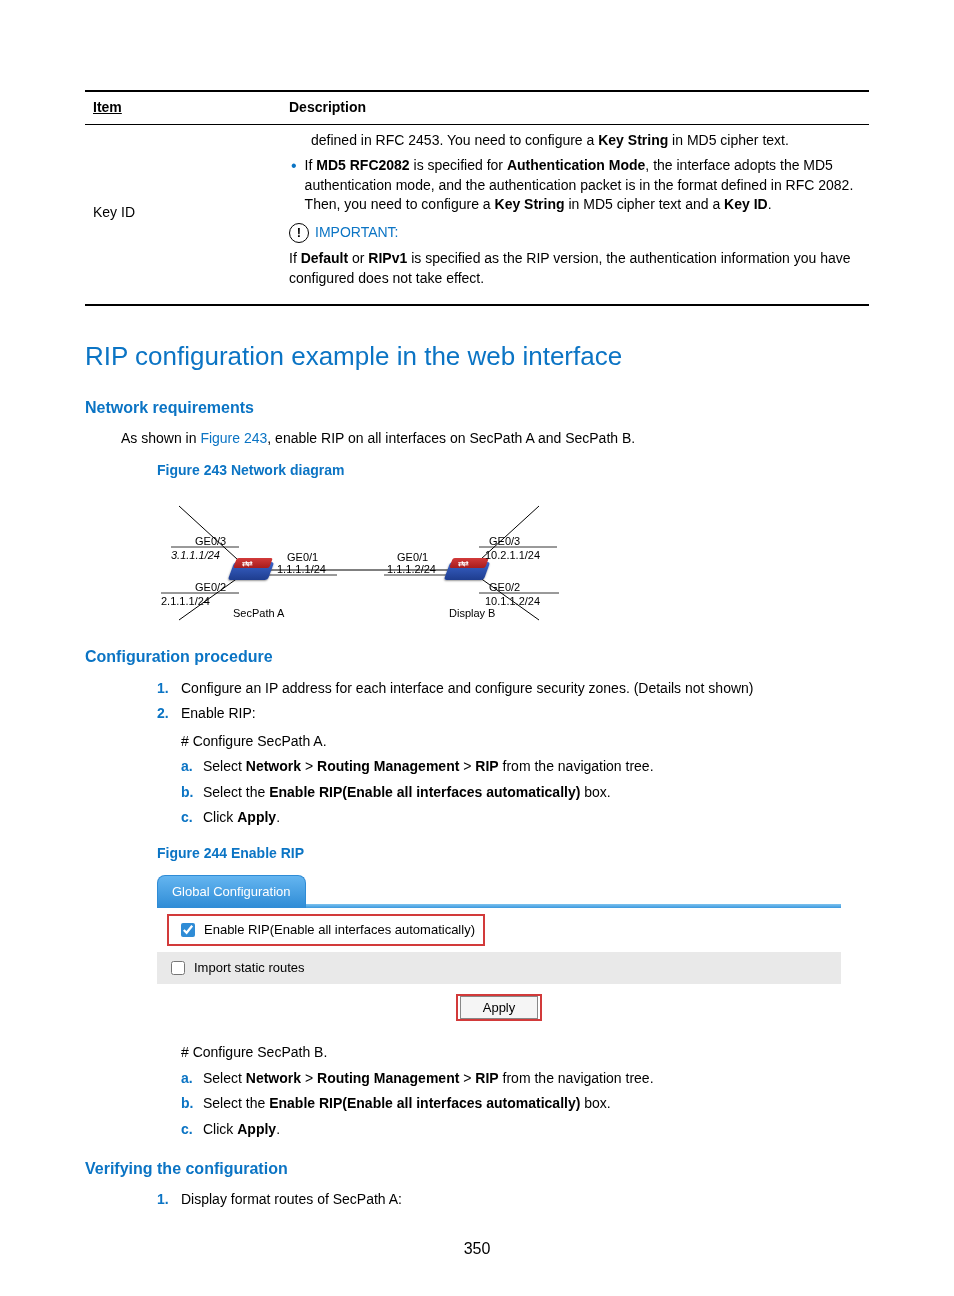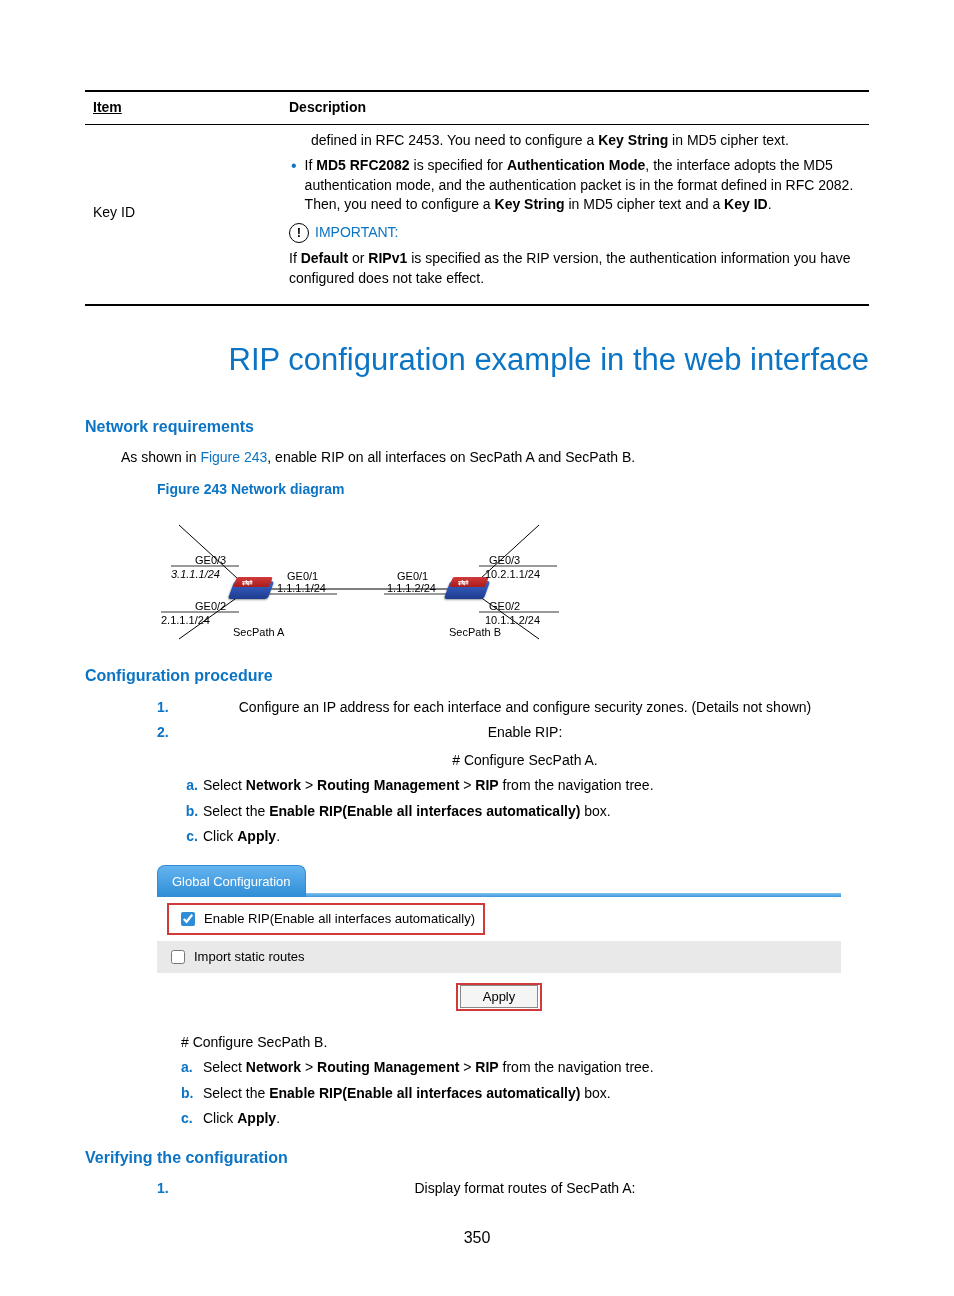--- a/index.html
+++ b/index.html
@@ -79,23 +79,22 @@
     margin-right: 6px;
     font-size: 13px;
   }
   .important-note {
     margin: 0;
   }
 
   h1.section-title {
     color: #0b74c4;
     font-weight: normal;
-    font-size: 31px;
-    margin: 32px 0 34px 0;
-    text-align: right;
+    font-size: 26px;
+    margin: 32px 0 22px 0;
   }
   h2.subsection {
     color: #0b74c4;
     font-weight: bold;
     font-size: 16px;
     margin: 18px 0 10px 0;
   }
   .body-text {
     margin: 0 0 12px 36px;
   }
@@ -117,21 +116,20 @@
     display: flex;
     margin: 6px 0;
   }
   .num-marker {
     color: #0b74c4;
     font-weight: bold;
     min-width: 24px;
   }
   .num-content {
     flex: 1;
-    text-align: center;
   }
   .hash-line {
     margin: 8px 0 6px 0;
   }
   .sub-list {
     margin-top: 6px;
   }
   .sub-item {
     display: flex;
     margin: 6px 0;
@@ -351,21 +349,21 @@
     <span class="nd-label" style="left:128px; top:62px;">GE0/1</span>
     <span class="nd-label" style="left:118px; top:74px;">1.1.1.1/24</span>
     <span class="nd-label" style="left:74px; top:118px;">SecPath A</span>
 
     <span class="nd-label" style="left:238px; top:62px;">GE0/1</span>
     <span class="nd-label" style="left:228px; top:74px;">1.1.1.2/24</span>
     <span class="nd-label" style="left:330px; top:46px;">GE0/3</span>
     <span class="nd-label" style="left:326px; top:60px;">10.2.1.1/24</span>
     <span class="nd-label" style="left:330px; top:92px;">GE0/2</span>
     <span class="nd-label" style="left:326px; top:106px;">10.1.1.2/24</span>
-    <span class="nd-label" style="left:290px; top:118px;">SecPath B</span>
+    <span class="nd-label" style="left:290px; top:118px;">Display B</span>
   </div>
 
   <h2 class="subsection">Configuration procedure</h2>
   <div class="num-list">
     <div class="num-item">
       <span class="num-marker">1.</span>
       <span class="num-content">Configure an IP address for each interface and configure security zones. (Details not shown)</span>
     </div>
     <div class="num-item">
       <span class="num-marker">2.</span>
@@ -389,20 +387,21 @@
             <span class="sub-marker">c.</span>
             <span>
               <span>Click </span><b>Apply</b><span>.</span>
             </span>
           </div>
         </div>
       </span>
     </div>
   </div>
 
+  <p class="figure-caption">Figure 244 Enable RIP</p>
 
   <div class="rip-shot">
     <div class="rip-tabbar">
       <div class="rip-tab">Global Configuration</div>
       <div class="rip-tabline"></div>
     </div>
     <div class="rip-row highlight">
       <span class="rip-highlight-box">
         <input type="checkbox" class="shot-cb" checked="" style="">
         <span>Enable RIP(Enable all interfaces automatically)</span>

